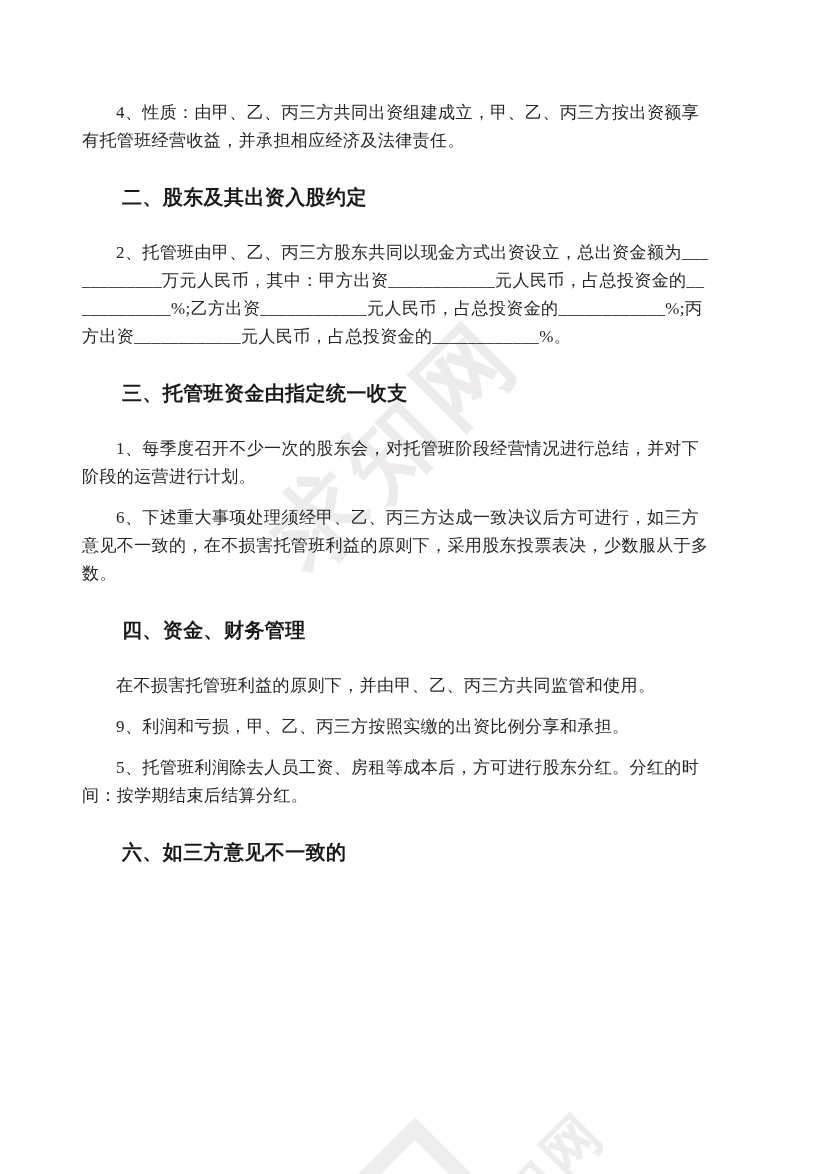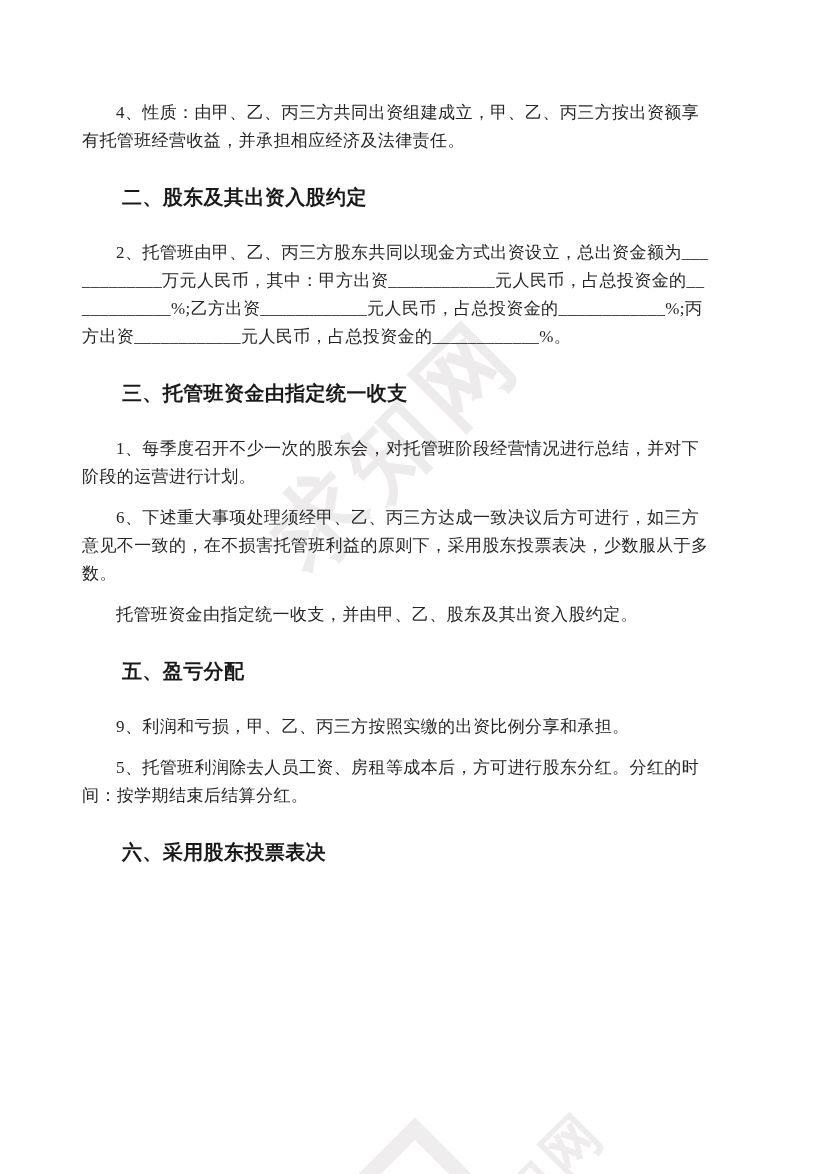--- a/index.html
+++ b/index.html
@@ -111,25 +111,25 @@
 
     <p class="para">2、托管班由甲、乙、丙三方股东共同以现金方式出资设立，总出资金额为____________万元人民币，其中：甲方出资____________元人民币，占总投资金的____________%;乙方出资____________元人民币，占总投资金的____________%;丙方出资____________元人民币，占总投资金的____________%。</p>
 
 
     <p class="heading">三、托管班资金由指定统一收支</p>
 
     <p class="para">1、每季度召开不少一次的股东会，对托管班阶段经营情况进行总结，并对下阶段的运营进行计划。</p>
 
     <p class="para">6、下述重大事项处理须经甲、乙、丙三方达成一致决议后方可进行，如三方意见不一致的，在不损害托管班利益的原则下，采用股东投票表决，少数服从于多数。</p>
 
+    <p class="heading">四、资金、财务管理</p>
 
-    <p class="para">托管班资金由指定统一收支，并由甲、乙、股东及其出资入股约定。</p>
+    <p class="para">在不损害托管班利益的原则下，并由甲、乙、丙三方共同监管和使用。</p>
 
-    <p class="heading">五、盈亏分配</p>
 
     <p class="para">9、利润和亏损，甲、乙、丙三方按照实缴的出资比例分享和承担。</p>
 
     <p class="para">5、托管班利润除去人员工资、房租等成本后，方可进行股东分红。分红的时间：按学期结束后结算分红。</p>
 
-    <p class="heading">六、采用股东投票表决</p>
+    <p class="heading">六、如三方意见不一致的</p>
 
   </div>
 </div>
 
 </body></html>

